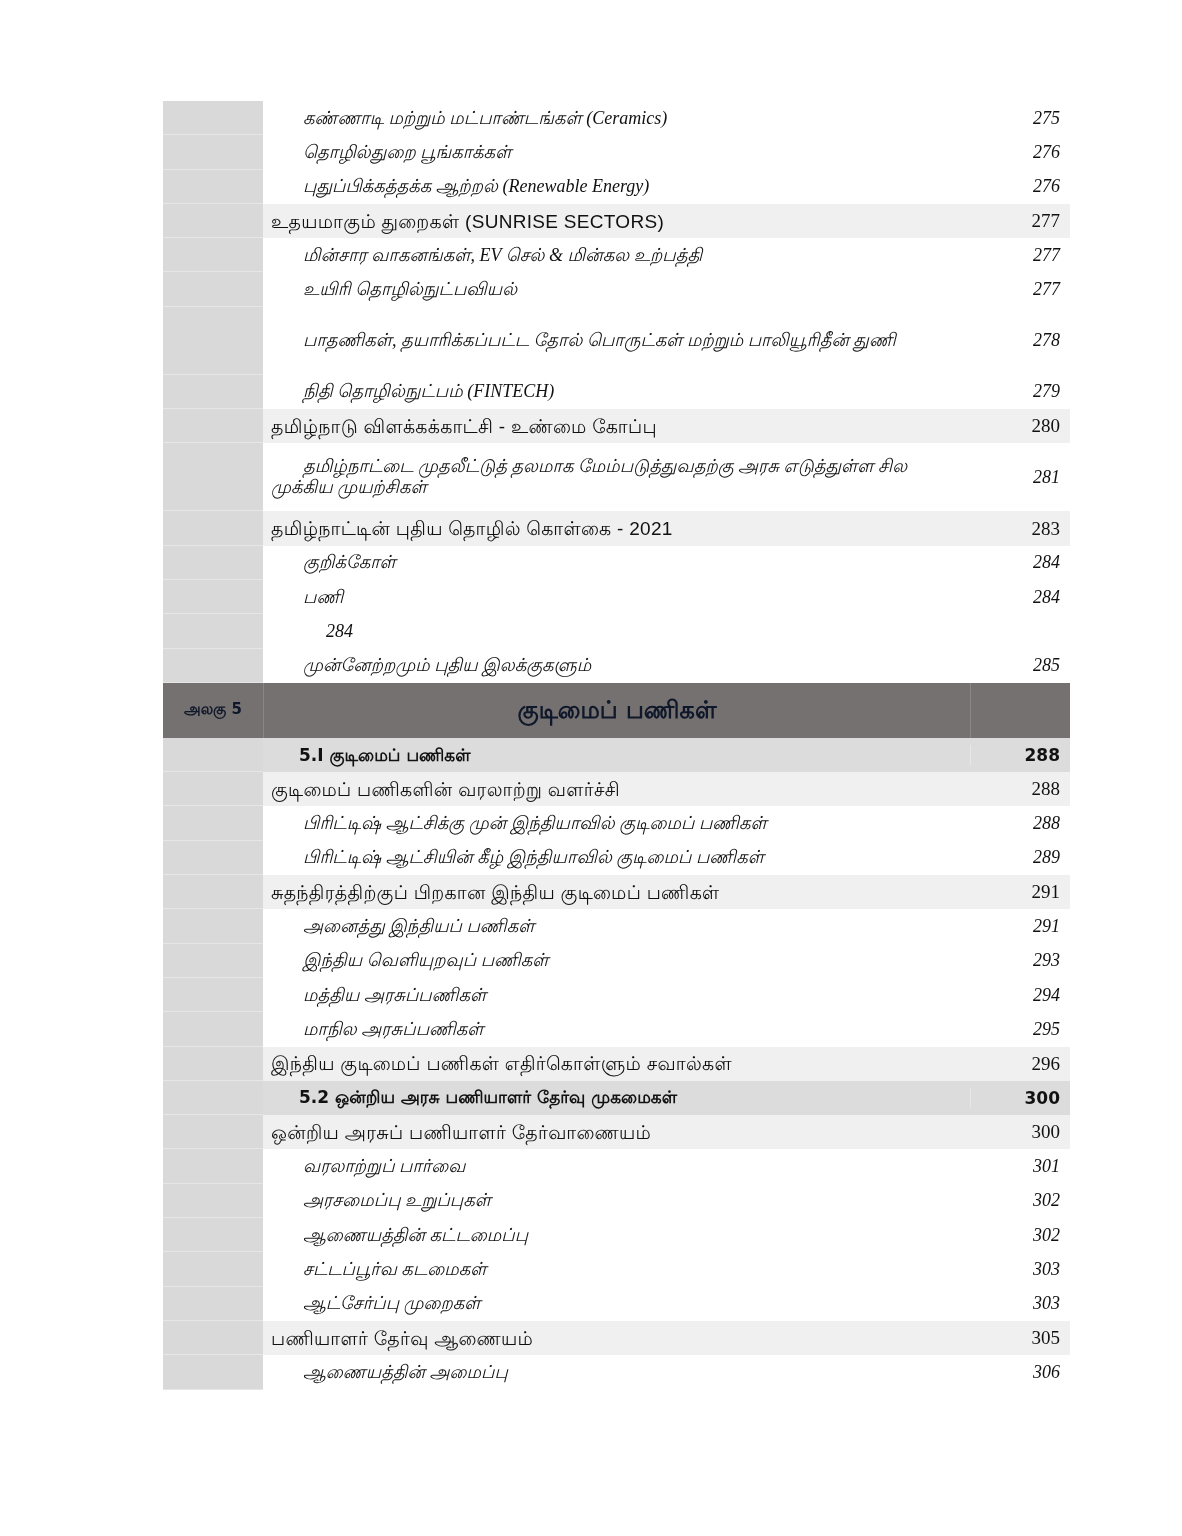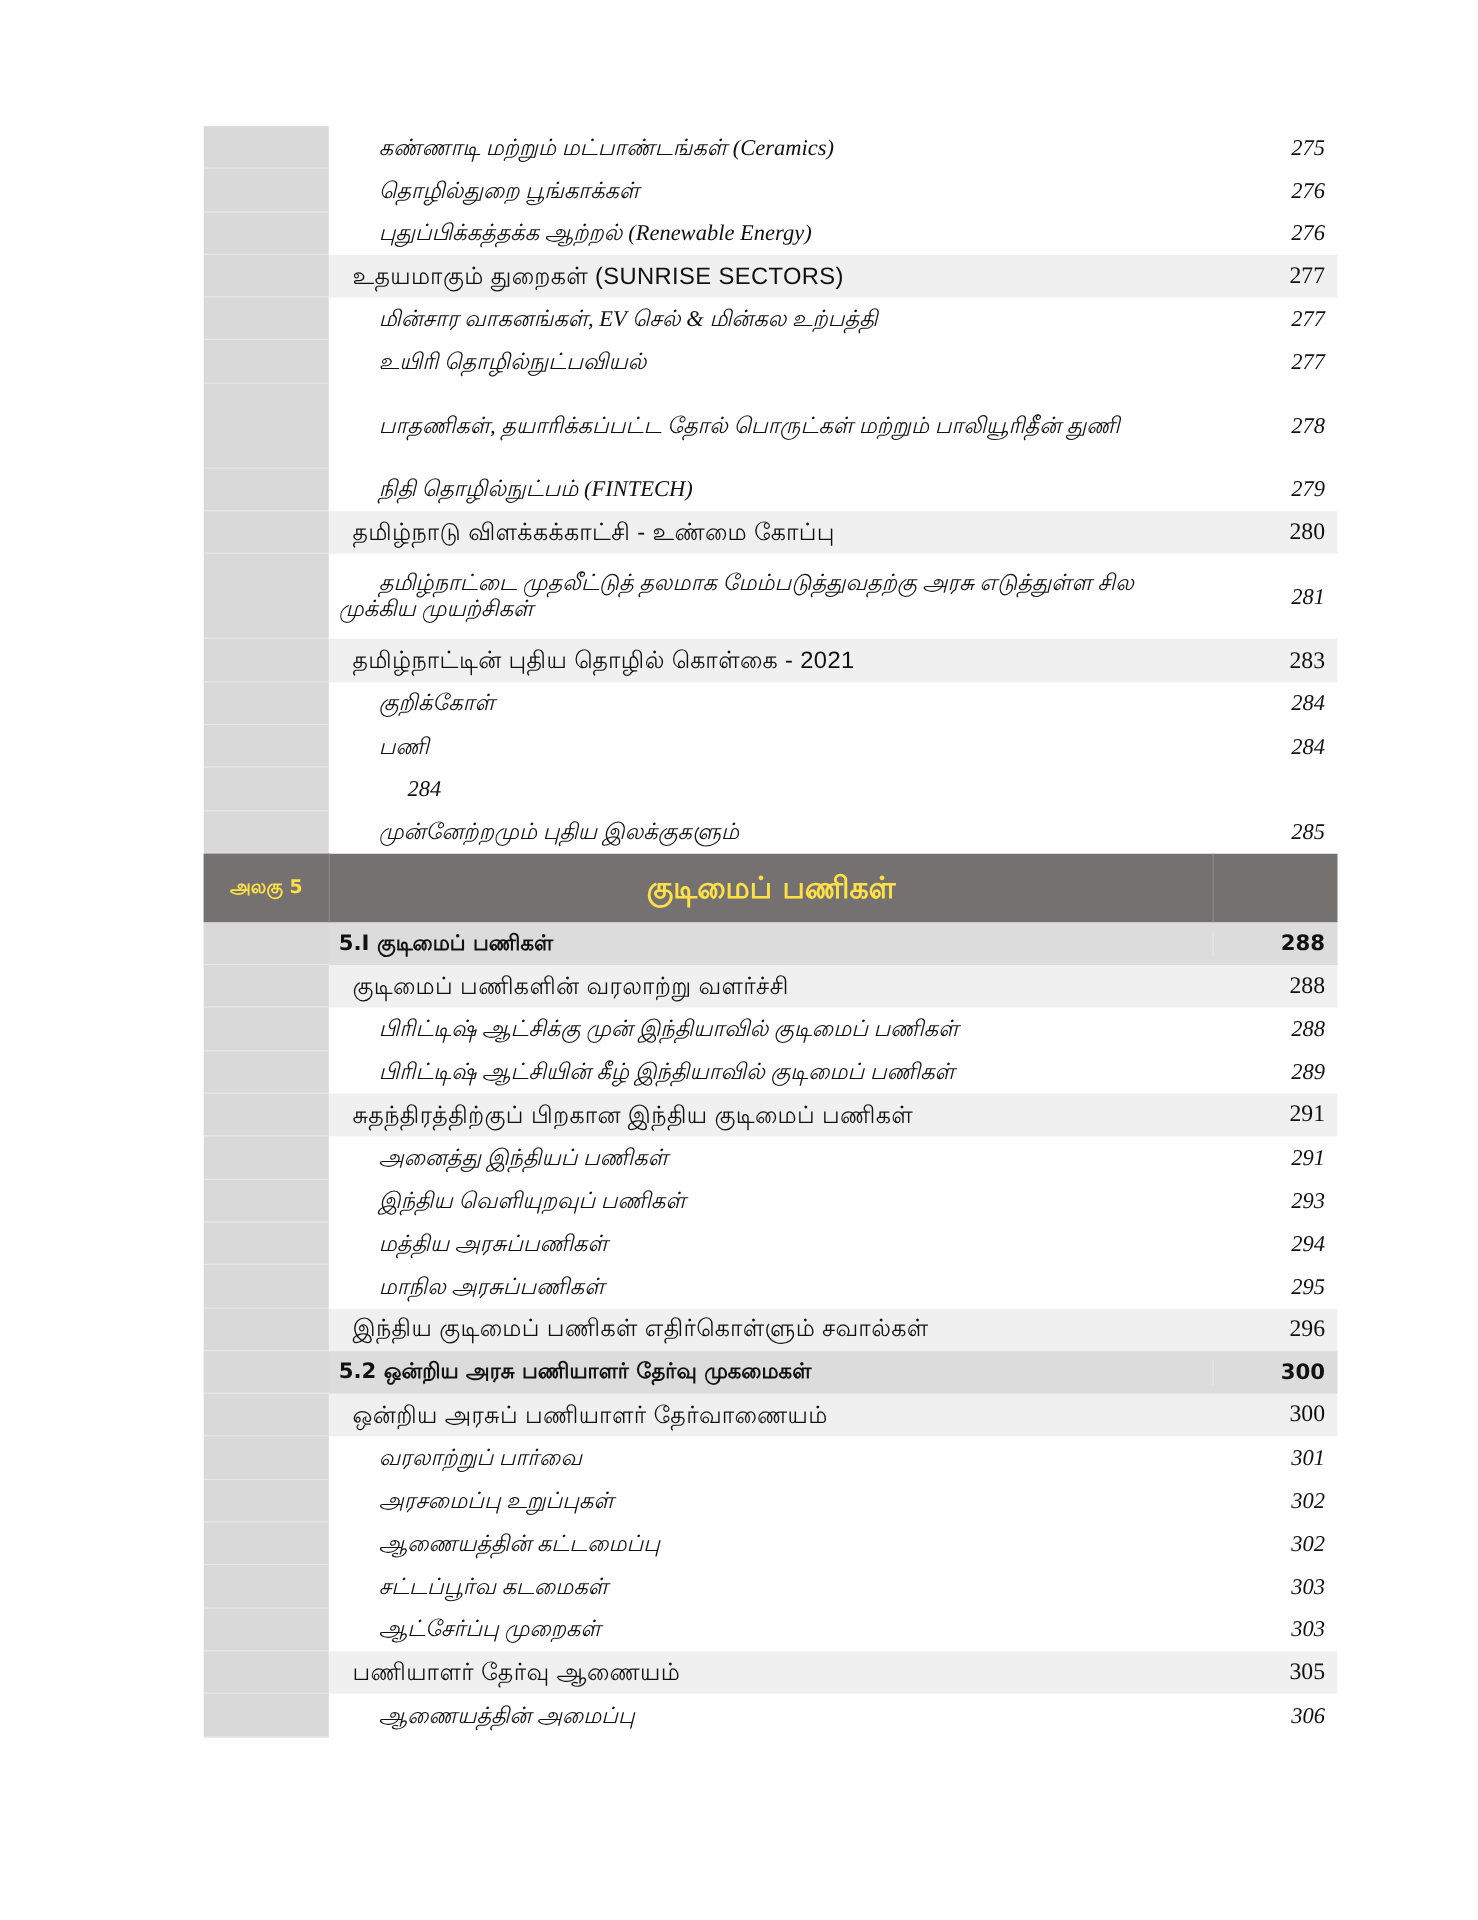--- a/index.html
+++ b/index.html
@@ -8,26 +8,26 @@
   .row { display:flex; align-items:center; position:relative; }
   .row .gutter { width:100px; flex:0 0 100px; align-self:stretch; background:#d9d9d9; border-bottom:1px solid #e6e6e6; }
   .row .title { flex:1; padding-left:40px; font-style:italic; font-size:18px; line-height:21px; }
   .row .page { width:100px; flex:0 0 100px; text-align:right; padding-right:10px; box-sizing:border-box; font-style:italic; font-size:18px; }
   .row.sub { height:34.3px; }
   .row.sub .title, .row.sub .page { align-self:stretch; display:flex; align-items:center; }
   .row.sub .page { justify-content:flex-end; }
   .row.tall { height:68px; }
   .row.tall .title { padding-left:8px; text-indent:32px; }
   .row.head { height:34.3px; background:#f0f0f0; }
-  .row.head .title { font-style:normal; font-family:"Liberation Sans", sans-serif; font-size:19px; padding-left:19px; letter-spacing:0.3px; }
+  .row.head .title { font-style:normal; font-family:"Liberation Sans", sans-serif; font-size:19px; padding-left:8px; letter-spacing:0.3px; }
   .row.head .page { font-style:normal; font-family:"Liberation Serif", serif; font-size:19px; }
-  .row.section { height:34.3px; background:#dcdcdc; }
+  .row.section { height:34.3px; background:#dcdcdc;gap:28px; }
   .row.section .title { font-style:normal; font-weight:bold; font-family:"DejaVu Sans", sans-serif; font-size:17px; padding-left:8px; }
   .row.section .page { font-style:normal; font-weight:bold; font-family:"DejaVu Sans", sans-serif; font-size:17px; border-left:1px solid #e8e8e8; }
-  .row.unit { height:55px; background:#757170; color:#fde047; }
+  .row.unit { height:55px; background:#757170; color:#0f172a; }
   .row.unit .gutter { background:#757170; border-right:1px solid #8a8685; border-bottom:none; display:flex; align-items:center; justify-content:center; font-family:"DejaVu Sans", sans-serif; font-weight:bold; font-size:15px; }
   .row.unit .title { text-align:center; font-style:normal; font-family:"DejaVu Sans", sans-serif; font-weight:bold; font-size:24px; padding-left:0; }
   .row.unit .page { align-self:stretch; border-left:1px solid #8a8685; }
 </style>
 </head>
 <body>
 
 <div class="toc">
   <div id="part1">
       <div class="row sub">

